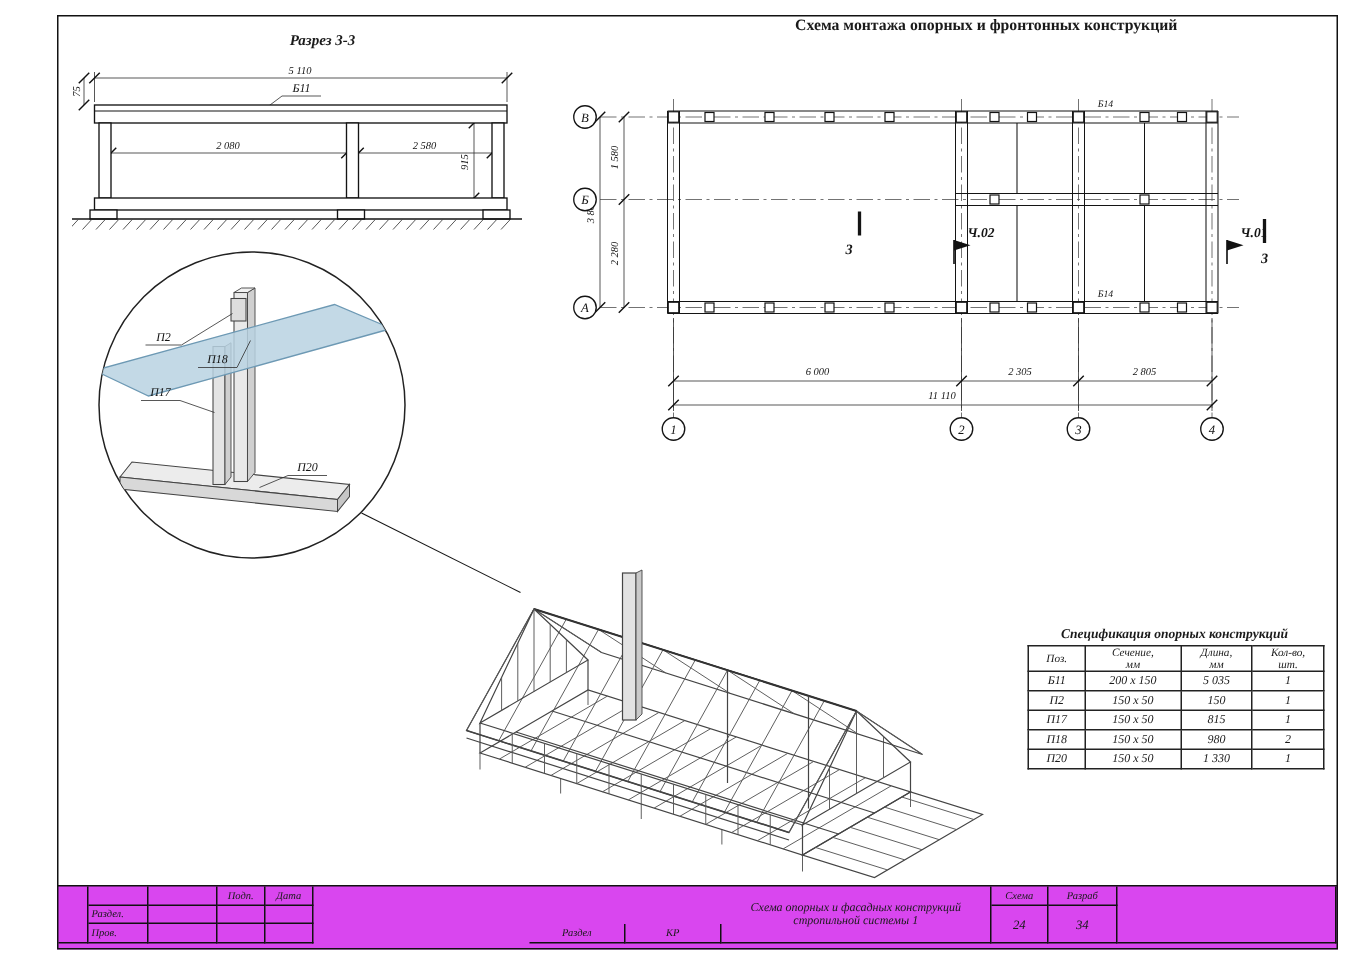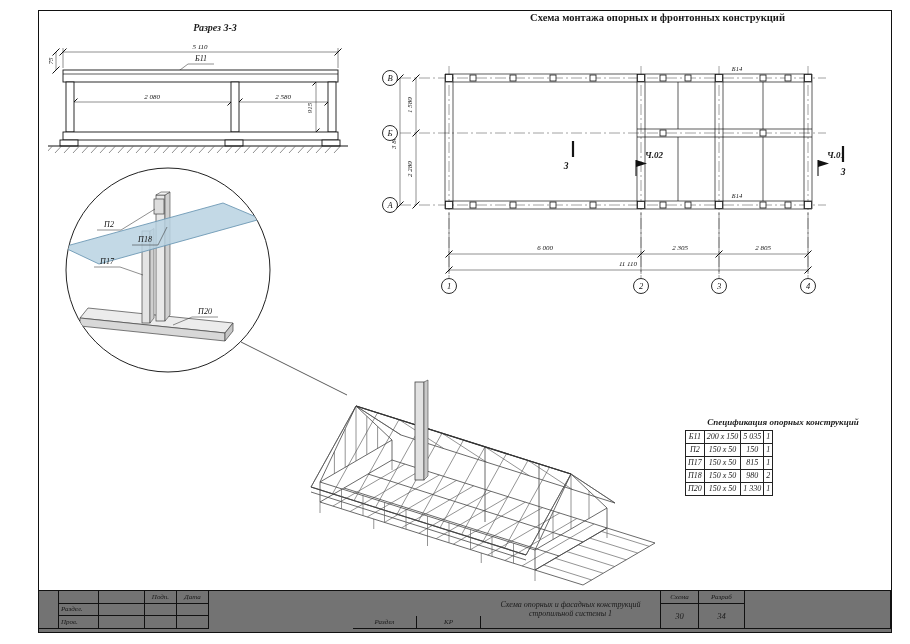--- a/index.html
+++ b/index.html
@@ -22,21 +22,21 @@
   .dash{stroke:#555;stroke-width:0.55;stroke-dasharray:11 3 2 3;fill:none}
   .wh{fill:#fff;stroke:#141414;stroke-width:0.9}
   .hatch line{stroke:#333;stroke-width:0.55}
   .g3 line{stroke:#5a5a5a;stroke-width:0.65}
   .g3b{stroke:#444;stroke-width:0.8;fill:none}
   #g-posts rect{fill:#fff;stroke:#141414;stroke-width:0.8}
   .spec-title{font-weight:bold;font-style:italic;font-size:9px;text-align:center}
   table.spec{border-collapse:collapse;margin-top:3px;margin-left:2px}
   table.spec td,table.spec th{border:1px solid #222;font-style:italic;font-weight:normal;font-size:8px;text-align:center;padding:0 2px;height:12px;line-height:1.05}
   table.spec th{font-size:7.5px}
-  .tb{display:grid;grid-template-columns:20px 40px 46px 32px 32px 144px 64px 64px 180px 38px 46px 1fr;grid-template-rows:12.5px 12.5px 12.5px;border:1.6px solid #111;background:#737373}
+  .tb{display:grid;grid-template-columns:20px 40px 46px 32px 32px 144px 64px 64px 180px 38px 46px 1fr;grid-template-rows:12.5px 12.5px 12.5px;border:1.6px solid #111;background:#d946ef}
   .tb>div{border-right:1px solid #111;border-bottom:1px solid #111;display:flex;align-items:center;justify-content:center;font-size:7px;font-style:italic;overflow:hidden;white-space:nowrap}
   .tb .left{justify-content:flex-start;padding-left:2px}
   .tb .proj{font-weight:bold;font-size:8.5px}
   .tb .code{font-weight:bold;font-size:8.5px}
   .tb .doc{font-size:8px;line-height:1.15;white-space:normal;text-align:center;padding:0 8px}
   .tb .val{font-size:8.5px}
 </style>
 </head>
 <body>
 
@@ -383,20 +383,35 @@
       <line x1="107" y1="138" x2="107" y2="118"></line>
   </g>
   <rect x="130" y="60" width="9" height="98" fill="#e2e2e2" stroke="#444" stroke-width="0.8"></rect>
   <polygon points="139,60 143,58 143,154 139,158" fill="#c9c9c9" stroke="#444" stroke-width="0.6"></polygon>
 </svg>
 
 <div class="abs" style="left:683px;top:417px;width:200px">
   <div class="spec-title">Спецификация опорных конструкций</div>
   <table class="spec">
     <tbody>
+        <tr>
+      <th style="width:34px">Поз.</th>
+      <th style="width:60px">
+            <div>Сечение,</div>
+            <div>мм</div>
+          </th>
+      <th style="width:44px">
+            <div>Длина,</div>
+            <div>мм</div>
+          </th>
+      <th style="width:44px">
+            <div>Кол-во,</div>
+            <div>шт.</div>
+          </th>
+    </tr>
     <tr>
       <td>Б11</td>
           <td>200 x 150</td>
           <td>5 035</td>
           <td>1</td>
     </tr>
     <tr>
       <td>П2</td>
           <td>150 x 50</td>
           <td>150</td>
@@ -431,21 +446,21 @@
   <div style="grid-column:4;grid-row:1">Подп.</div>
   <div style="grid-column:5;grid-row:1">Дата</div>
   <div class="doc" style="grid-column:9;grid-row:1/4">Схема опорных и фасадных конструкций стропильной системы 1</div>
   <div style="grid-column:10;grid-row:1">Схема</div>
   <div style="grid-column:11;grid-row:1">Разраб</div>
   <div style="grid-column:12;grid-row:1/4"></div>
   <div class="left" style="grid-column:2;grid-row:2">Раздел.</div>
   <div style="grid-column:3;grid-row:2"></div>
   <div style="grid-column:4;grid-row:2"></div>
   <div style="grid-column:5;grid-row:2"></div>
-  <div class="val" style="grid-column:10;grid-row:2/4">30</div>
+  <div class="val" style="grid-column:10;grid-row:2/4">24</div>
   <div class="val" style="grid-column:11;grid-row:2/4">34</div>
   <div class="left" style="grid-column:2;grid-row:3">Пров.</div>
   <div style="grid-column:3;grid-row:3"></div>
   <div style="grid-column:4;grid-row:3"></div>
   <div style="grid-column:5;grid-row:3"></div>
   <div style="grid-column:7;grid-row:3">Раздел</div>
   <div style="grid-column:8;grid-row:3">КР</div>
 </div>
 
 </body></html>

